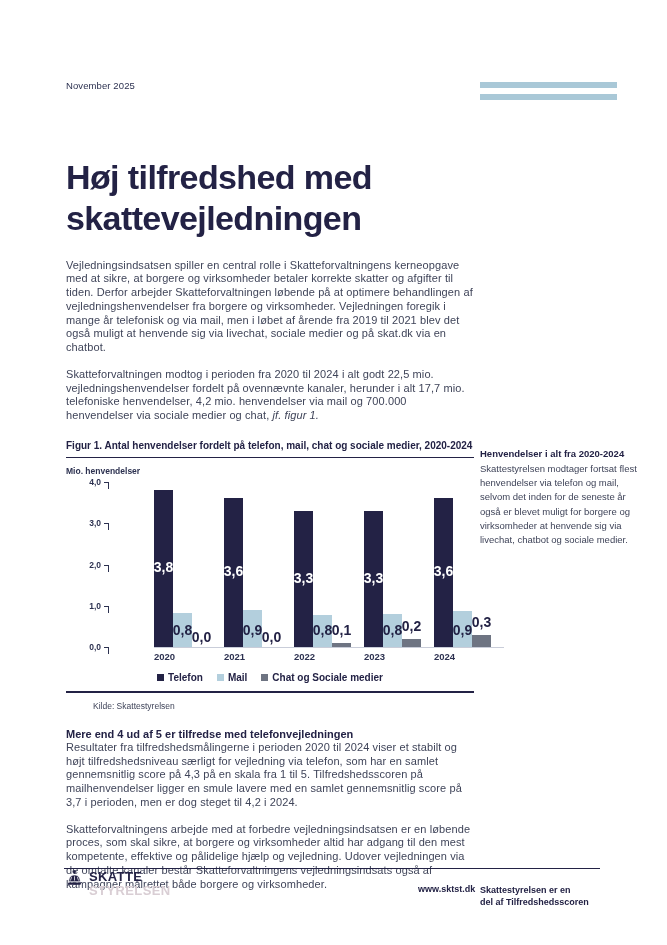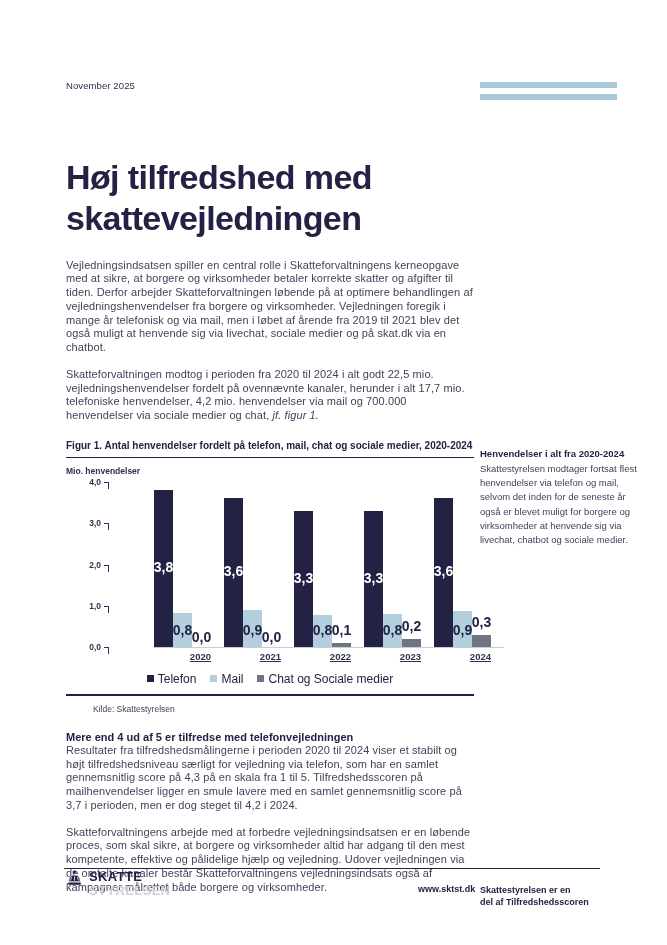--- a/index.html
+++ b/index.html
@@ -45,27 +45,27 @@
     border-bottom:1px solid #c9cdd9;width:356px;
   }
   .bar-group{width:70px;display:flex;align-items:flex-end;height:165px;position:relative;}
   .bar-slot{position:relative;width:19px;height:165px;display:flex;align-items:flex-end;}
   .bar{width:19px;}
   .bar-label{
     position:absolute;left:50%;transform:translateX(-50%);
     font-size:14px;font-weight:700;white-space:nowrap;
   }
   .x-label{
-    position:absolute;top:169px;left:0;width:57px;text-align:right;
-    font-size:9.5px;font-weight:600;color:#2c3150;text-decoration:underline;
+    position:absolute;top:169px;left:0;width:57px;text-align:left;
+    font-size:9.5px;font-weight:600;color:#2c3150;
   }
   .legend{display:flex;justify-content:center;gap:14px;margin-top:24px;}
   .legend-item{display:flex;align-items:center;gap:4px;}
   .legend-swatch{width:7px;height:7px;flex:0 0 auto;}
-  .legend-label{font-size:12px;font-weight:400;color:#232245;white-space:nowrap;}
+  .legend-label{font-size:10px;font-weight:700;color:#232245;white-space:nowrap;}
   .fig-rule-bottom{border-top:2px solid #232245;margin-top:8px;}
   .kilde{font-size:8.5px;color:#3f4459;margin:8px 0 0 0;padding-left:27px;}
   .h2{font-size:11px;font-weight:700;color:#232245;margin:17px 0 1px 0;}
   
   .big-number{font-size:37px;letter-spacing:-1px;line-height:1;}
   .side-head{font-size:9.5px;font-weight:700;color:#232245;margin-top:20px;line-height:1.45;}
   .side-text{font-size:9.5px;line-height:1.5;color:#3f4459;margin-top:1px;width:165px;}
   
   .footer{position:absolute;left:0;top:868px;width:667px;}
   .footer-rule{margin-left:64px;width:536px;border-top:1.5px solid #232245;}

